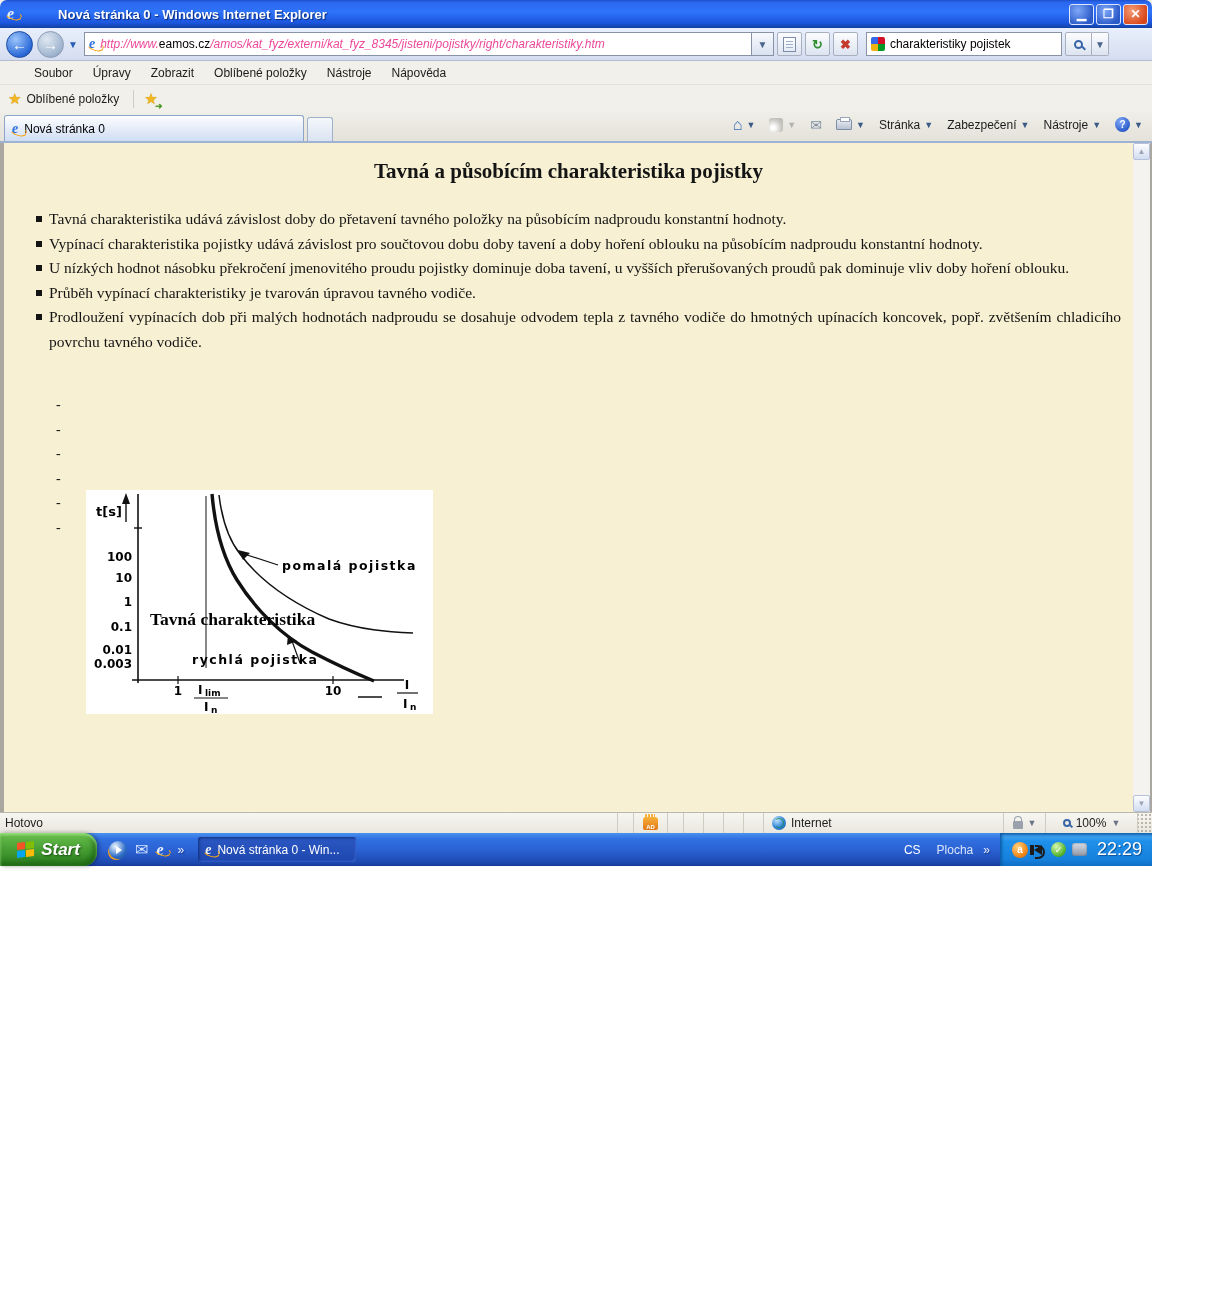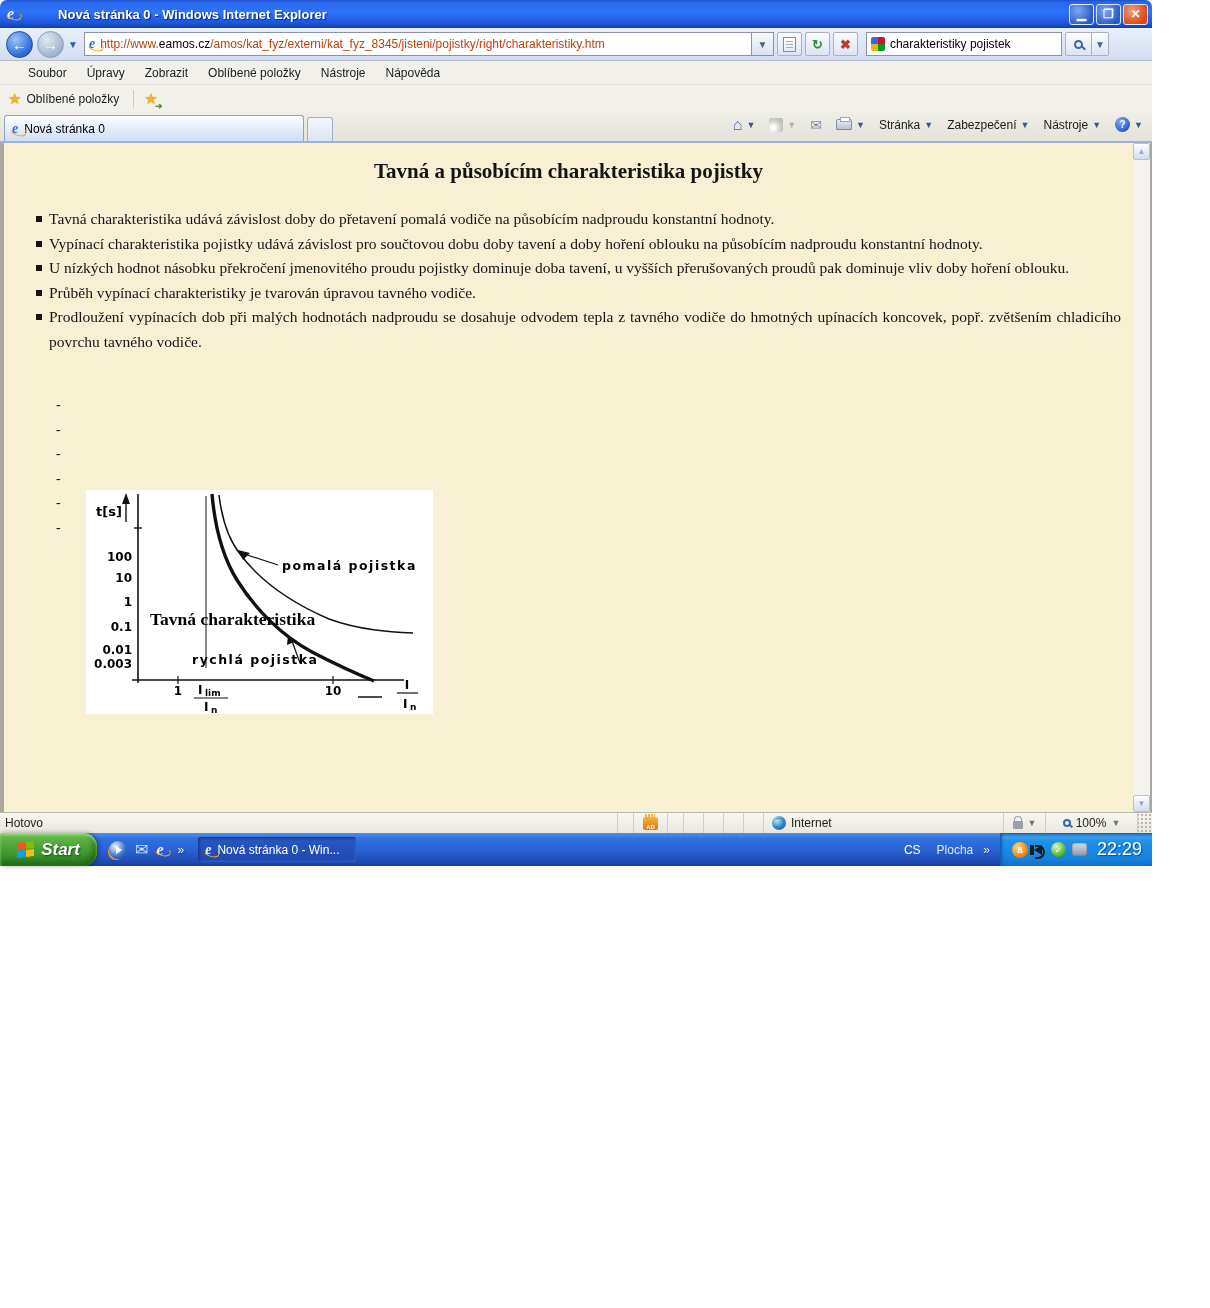--- a/index.html
+++ b/index.html
@@ -24,42 +24,42 @@
     background:linear-gradient(#e9effb, #d4ddf0); border-bottom:1px solid #b4bccf;
     display:flex; align-items:center; padding:0 6px; }
   .navcirc { width:27px; height:27px; border-radius:50%; border:1px solid #1c4a9e;
     display:flex; align-items:center; justify-content:center; color:#fff; font-size:15px; font-weight:bold;
     background:radial-gradient(circle at 35% 30%, #9cc4fa, #2a6ad8 70%, #174a9c); }
   .navcirc.fwd { background:radial-gradient(circle at 35% 30%, #dfe8f2, #9fb4cf 70%, #7e93ad); border-color:#8c9cb5; }
   .nav-dd { color:#2a5db8; font-size:10px; margin:0 6px 0 4px; }
   .addrfield { height:24px; flex:0 0 668px; background:#fff; border:1px solid #8a93a5;
     display:flex; align-items:center; padding:0 2px 0 4px; font-size:12px; white-space:nowrap; overflow:hidden; }
   .addrfield .urltext { overflow:hidden; white-space:nowrap; }
-  .url-dim { color:#c2410c; } .url-dom { color:#000; }
+  .url-dim { color:#ec4899;font-style:italic; } .url-dom { color:#000; }
   .addr-dd { height:24px; width:22px; border:1px solid #8a93a5; border-left:none; background:linear-gradient(#f7fafd,#d9e2f0); color:#4b668c; font-size:10px; display:flex; align-items:center; justify-content:center; }
   .smallbtn { height:24px; width:25px; margin-left:3px; border:1px solid #a8b0c0; border-radius:2px;
     background:linear-gradient(#fbfcfe,#dde4f0); display:flex; align-items:center; justify-content:center; font-size:13px; }
   .ic-refresh { color:#2f8f2f; font-weight:bold; } .ic-stop { color:#c43a2d; font-weight:bold; }
   .ic-compat { width:13px; height:15px; border:1px solid #7d8da6; background:linear-gradient(#fff,#e3ecf6); position:relative; }
   .ic-compat::after { content:""; position:absolute; left:2px; top:3px; width:7px; height:1px; box-shadow:0 3px #9fb0c8, 0 6px #9fb0c8; background:#9fb0c8; }
   .searchbox { height:24px; flex:0 0 196px; margin-left:8px; background:#fff; border:1px solid #8a93a5;
     display:flex; align-items:center; padding:2px 4px; font-size:12px; gap:5px; }
   .gicon { width:14px; height:14px; border-radius:2px; overflow:hidden; display:grid; grid-template-columns:1fr 1fr; grid-template-rows:1fr 1fr; flex:0 0 14px; }
   .gicon i:nth-child(1){background:#3369e8}.gicon i:nth-child(2){background:#d50f25}
   .gicon i:nth-child(3){background:#eeb211}.gicon i:nth-child(4){background:#009925}
   .magbtn { height:24px; width:27px; margin-left:3px; border:1px solid #a8b0c0; border-radius:2px 0 0 2px;
     background:linear-gradient(#fbfcfe,#dde4f0); display:flex; align-items:center; justify-content:center; }
   .mag { width:9px; height:9px; border:2px solid #3a66a8; border-radius:50%; position:relative; display:inline-block; }
   .mag::after { content:""; position:absolute; width:5px; height:2px; background:#3a66a8; transform:rotate(45deg); right:-5px; bottom:-2px; }
   .magdd { height:24px; width:17px; border:1px solid #a8b0c0; border-left:none; border-radius:0 2px 2px 0;
     background:linear-gradient(#fbfcfe,#dde4f0); color:#4b668c; font-size:10px; display:flex; align-items:center; justify-content:center; }
 
   
   .menubar { position:absolute; left:0; top:61px; width:1152px; height:24px; background:#f1f0ea;
-    display:flex; align-items:center; padding-left:18px; font-size:12px; color:#1c1c1c; border-bottom:1px solid #e2e1d9; }
+    display:flex; align-items:center; padding-left:24px; font-size:12px; color:#1c1c1c; border-bottom:1px solid #e2e1d9; }
   .menubar span { padding:3px 10px; }
   .favbar { position:absolute; left:0; top:85px; width:1152px; height:27px; background:#f1f0ea;
     display:flex; align-items:center; padding-left:8px; font-size:12px; color:#1c1c1c; }
   .star { color:#f2b722; font-size:15px; text-shadow:0 0 1px #b5830a; margin-right:5px; }
   .favsep { width:1px; height:18px; background:#cfcdc2; margin:0 10px 0 14px; }
   .star-add { position:relative; }
   .star-add::after { content:"➜"; position:absolute; right:-5px; bottom:-3px; font-size:9px; color:#2f9e2f; }
 
   
   .tabbar { position:absolute; left:0; top:112px; width:1152px; height:31px;
@@ -255,21 +255,21 @@
           <span class="dd">▼</span>
         </span>
     </div>
   </div>
 
   <div class="contentrow">
     <div class="edge-l"></div>
     <div class="page">
       <h1>Tavná a působícím charakteristika pojistky</h1>
       <div class="bullets">
-        <div class="bi">Tavná charakteristika udává závislost doby do přetavení pomalá vodiče na působícím nadproudu konstantní hodnoty.</div>
+        <div class="bi">Tavná charakteristika udává závislost doby do přetavení tavného položky na působícím nadproudu konstantní hodnoty.</div>
         <div class="bi">Vypínací charakteristika pojistky udává závislost pro součtovou dobu doby tavení a doby hoření oblouku na působícím nadproudu konstantní hodnoty.</div>
         <div class="bi">U nízkých hodnot násobku překročení jmenovitého proudu pojistky dominuje doba tavení, u vyšších přerušovaných proudů pak dominuje vliv doby hoření oblouku.</div>
         <div class="bi">Průběh vypínací charakteristiky je tvarován úpravou tavného vodiče.</div>
         <div class="bi">Prodloužení vypínacích dob při malých hodnotách nadproudu se dosahuje odvodem tepla z tavného vodiče do hmotných upínacích koncovek, popř. zvětšením chladicího povrchu tavného vodiče.</div>
       </div>
       <div class="dashcol">
         <div>-</div>
         <div>-</div>
         <div>-</div>
         <div>-</div>

